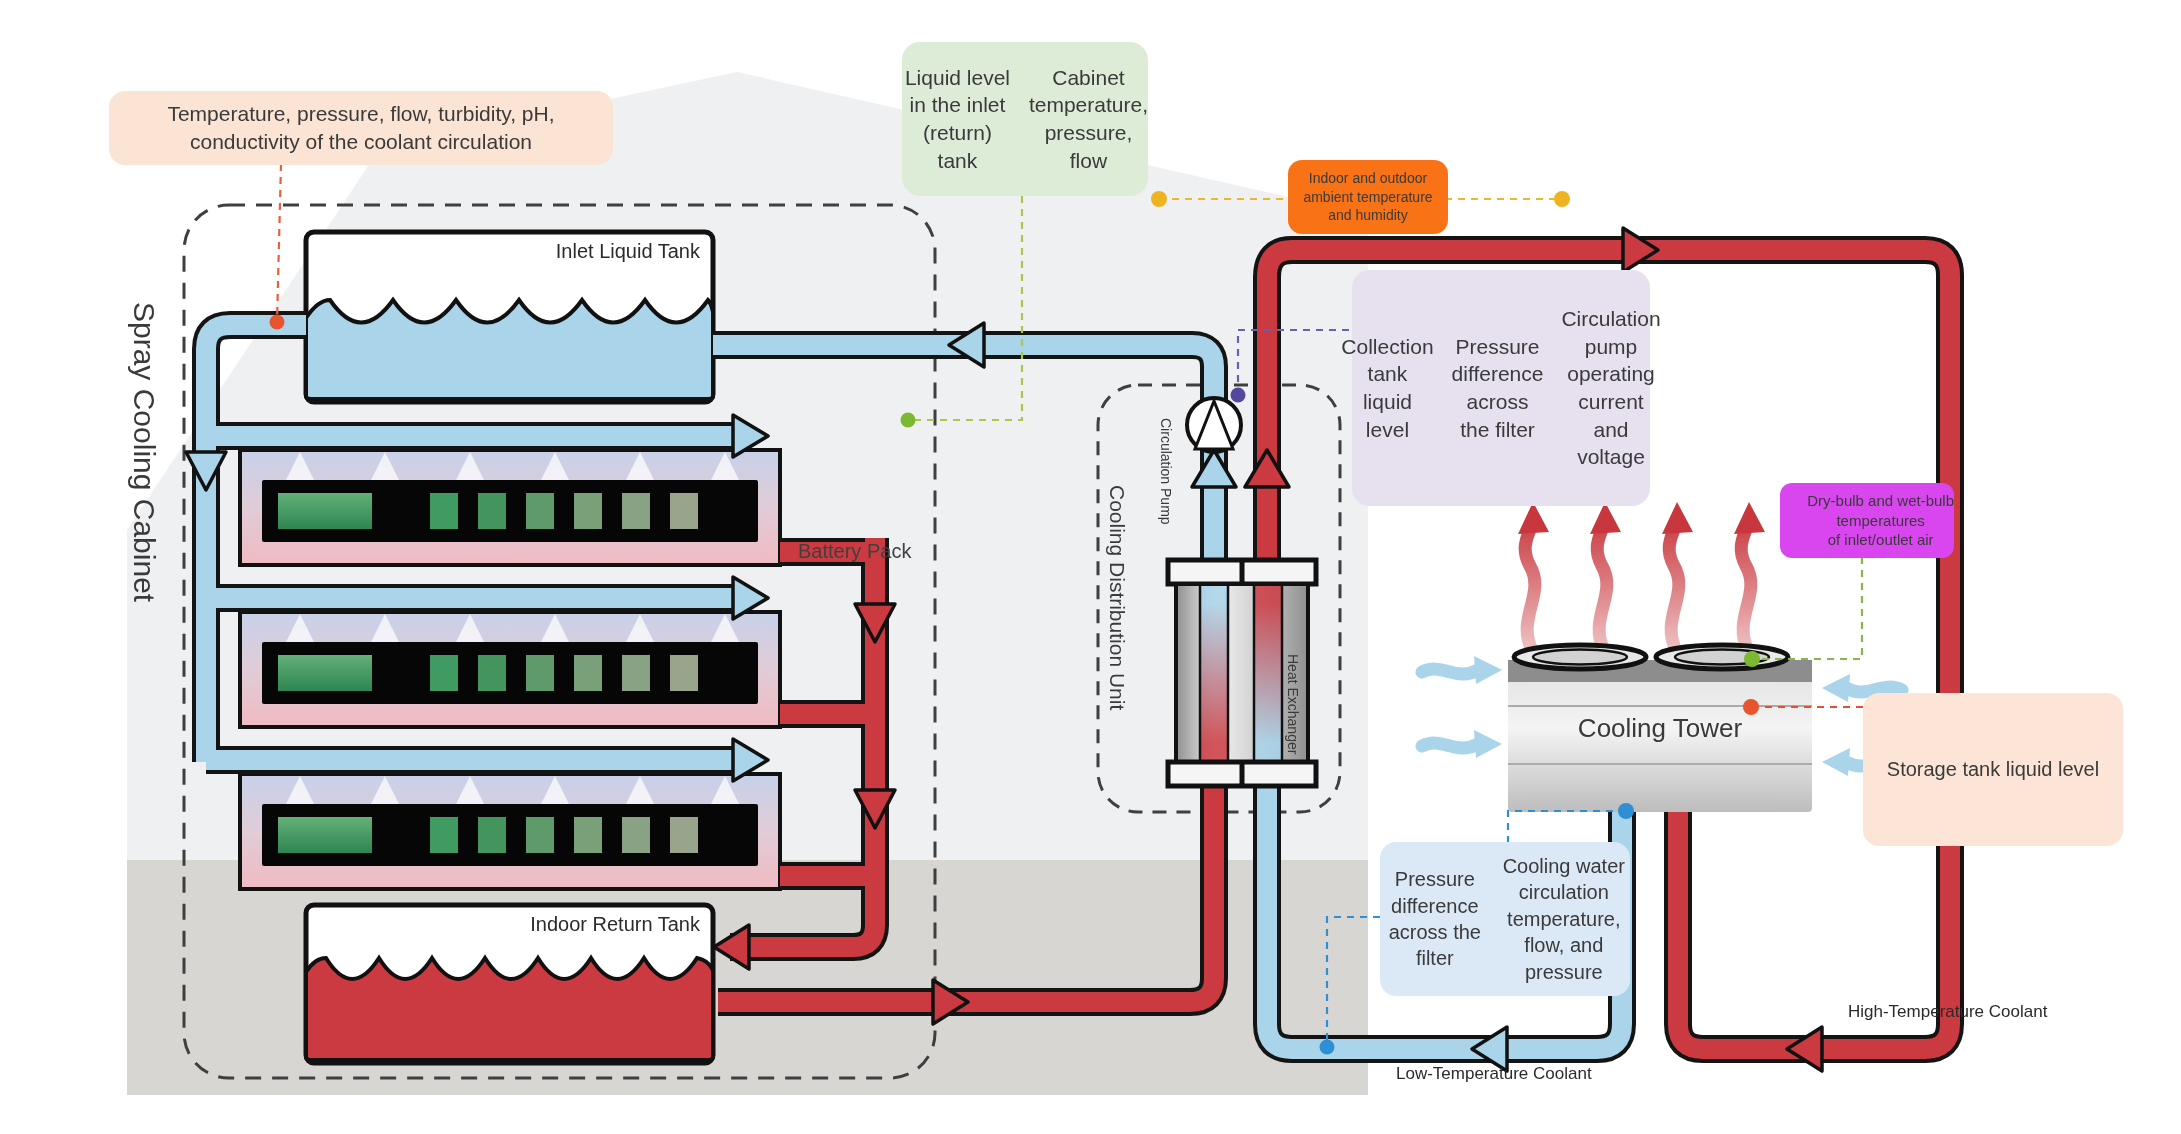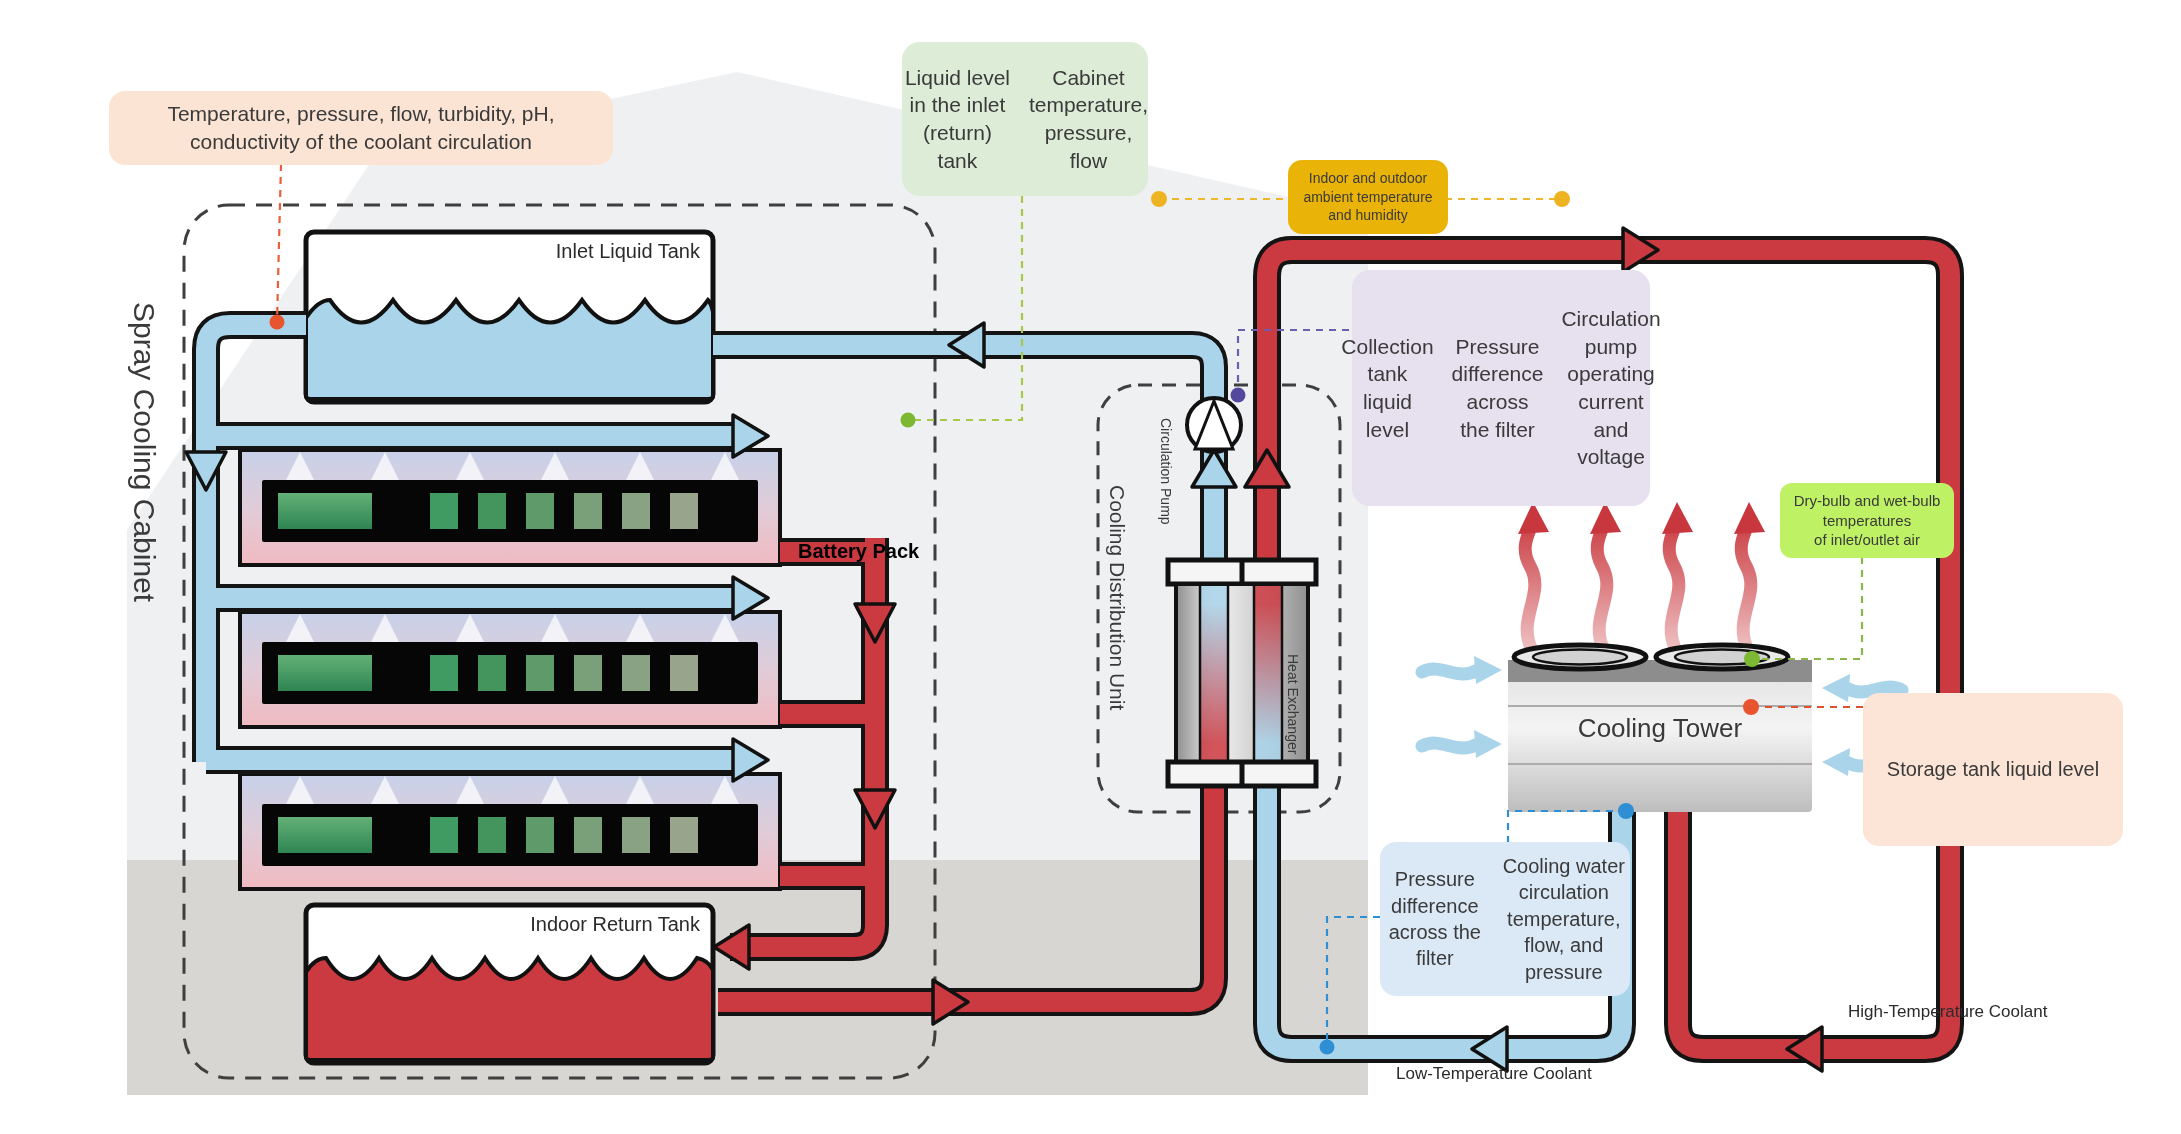--- a/index.html
+++ b/index.html
@@ -278,21 +278,21 @@
     <circle cx="1751" cy="707" r="8" fill="#e8542e"></circle>
     <circle cx="1626" cy="811" r="8" fill="#2e8fd4"></circle>
     <circle cx="1327" cy="1047" r="7.5" fill="#2e8fd4"></circle>
   </g>
 </svg>
 
 <div class="lay v lbl" style="left:124px;top:232px;height:440px;width:40px;font-size:30px;color:#3a3a3a;">Spray Cooling Cabinet</div>
 
 <div class="lay lbl right" style="left:400px;top:240px;width:300px;font-size:20px;color:#2b2b2b;">Inlet Liquid Tank</div>
 
-<div class="lay lbl" style="left:798px;top:540px;font-size:20px;color:#000000;font-weight:bold;">Battery Pack</div>
+<div class="lay lbl" style="left:798px;top:540px;font-size:20px;color:#404040;">Battery Pack</div>
 
 <div class="lay lbl right" style="left:400px;top:913px;width:300px;font-size:20px;color:#2b2b2b;">Indoor Return Tank</div>
 
 <div class="lay v lbl" style="left:1102px;top:448px;height:300px;width:30px;font-size:21px;color:#3a3a3a;">Cooling Distribution Unit</div>
 
 <div class="lay v lbl" style="left:1156px;top:396px;height:150px;width:20px;font-size:14px;color:#3a3a3a;">Circulation Pump</div>
 
 <div class="lay v lbl" style="left:1283px;top:640px;height:128px;width:20px;font-size:14px;color:#3a3a3a;">Heat Exchanger</div>
 
 <div class="lay lbl center" style="left:1508px;top:714px;width:304px;font-size:26px;color:#3a3a3a;">Cooling Tower</div>
@@ -306,35 +306,35 @@
 conductivity of the coolant circulation</p>
 </div>
 
 <div class="lay co" style="left:902px;top:42px;width:246px;height:154px;background:#ddecd7;border-radius:18px;font-size:21px;gap:16px;">
   <p>Liquid level
 in the inlet (return) tank</p>
   <p>Cabinet temperature,
 pressure, flow</p>
 </div>
 
-<div class="lay co" style="left:1288px;top:160px;width:160px;height:74px;background:#eab308;border-radius:14px;font-size:14px;">
+<div class="lay co" style="left:1288px;top:160px;width:160px;height:74px;background:#f97316;border-radius:14px;font-size:14px;">
   <p>Indoor and outdoor
 ambient temperature
 and humidity</p>
 </div>
 
 <div class="lay co" style="left:1352px;top:270px;width:298px;height:236px;background:#e7e0ef;border-radius:18px;font-size:21px;gap:18px;">
   <p>Collection tank liquid level</p>
   <p>Pressure difference
 across the filter</p>
   <p>Circulation pump operating
 current and voltage</p>
 </div>
 
-<div class="lay co" style="left:1780px;top:483px;width:174px;height:75px;background:#bef264;border-radius:12px;font-size:15px;">
+<div class="lay co" style="left:1780px;top:483px;width:174px;height:75px;background:#d946ef;border-radius:12px;font-size:15px;justify-content:flex-end;">
   <p>Dry-bulb and wet-bulb
 temperatures
 of inlet/outlet air</p>
 </div>
 
 <div class="lay co" style="left:1863px;top:693px;width:260px;height:153px;background:#fce5d6;border-radius:16px;font-size:20px;gap:22px;">
   <p>Storage tank liquid level</p>
 </div>
 
 <div class="lay co" style="left:1380px;top:842px;width:250px;height:154px;background:#dbe9f7;border-radius:16px;font-size:20px;gap:8px;">

